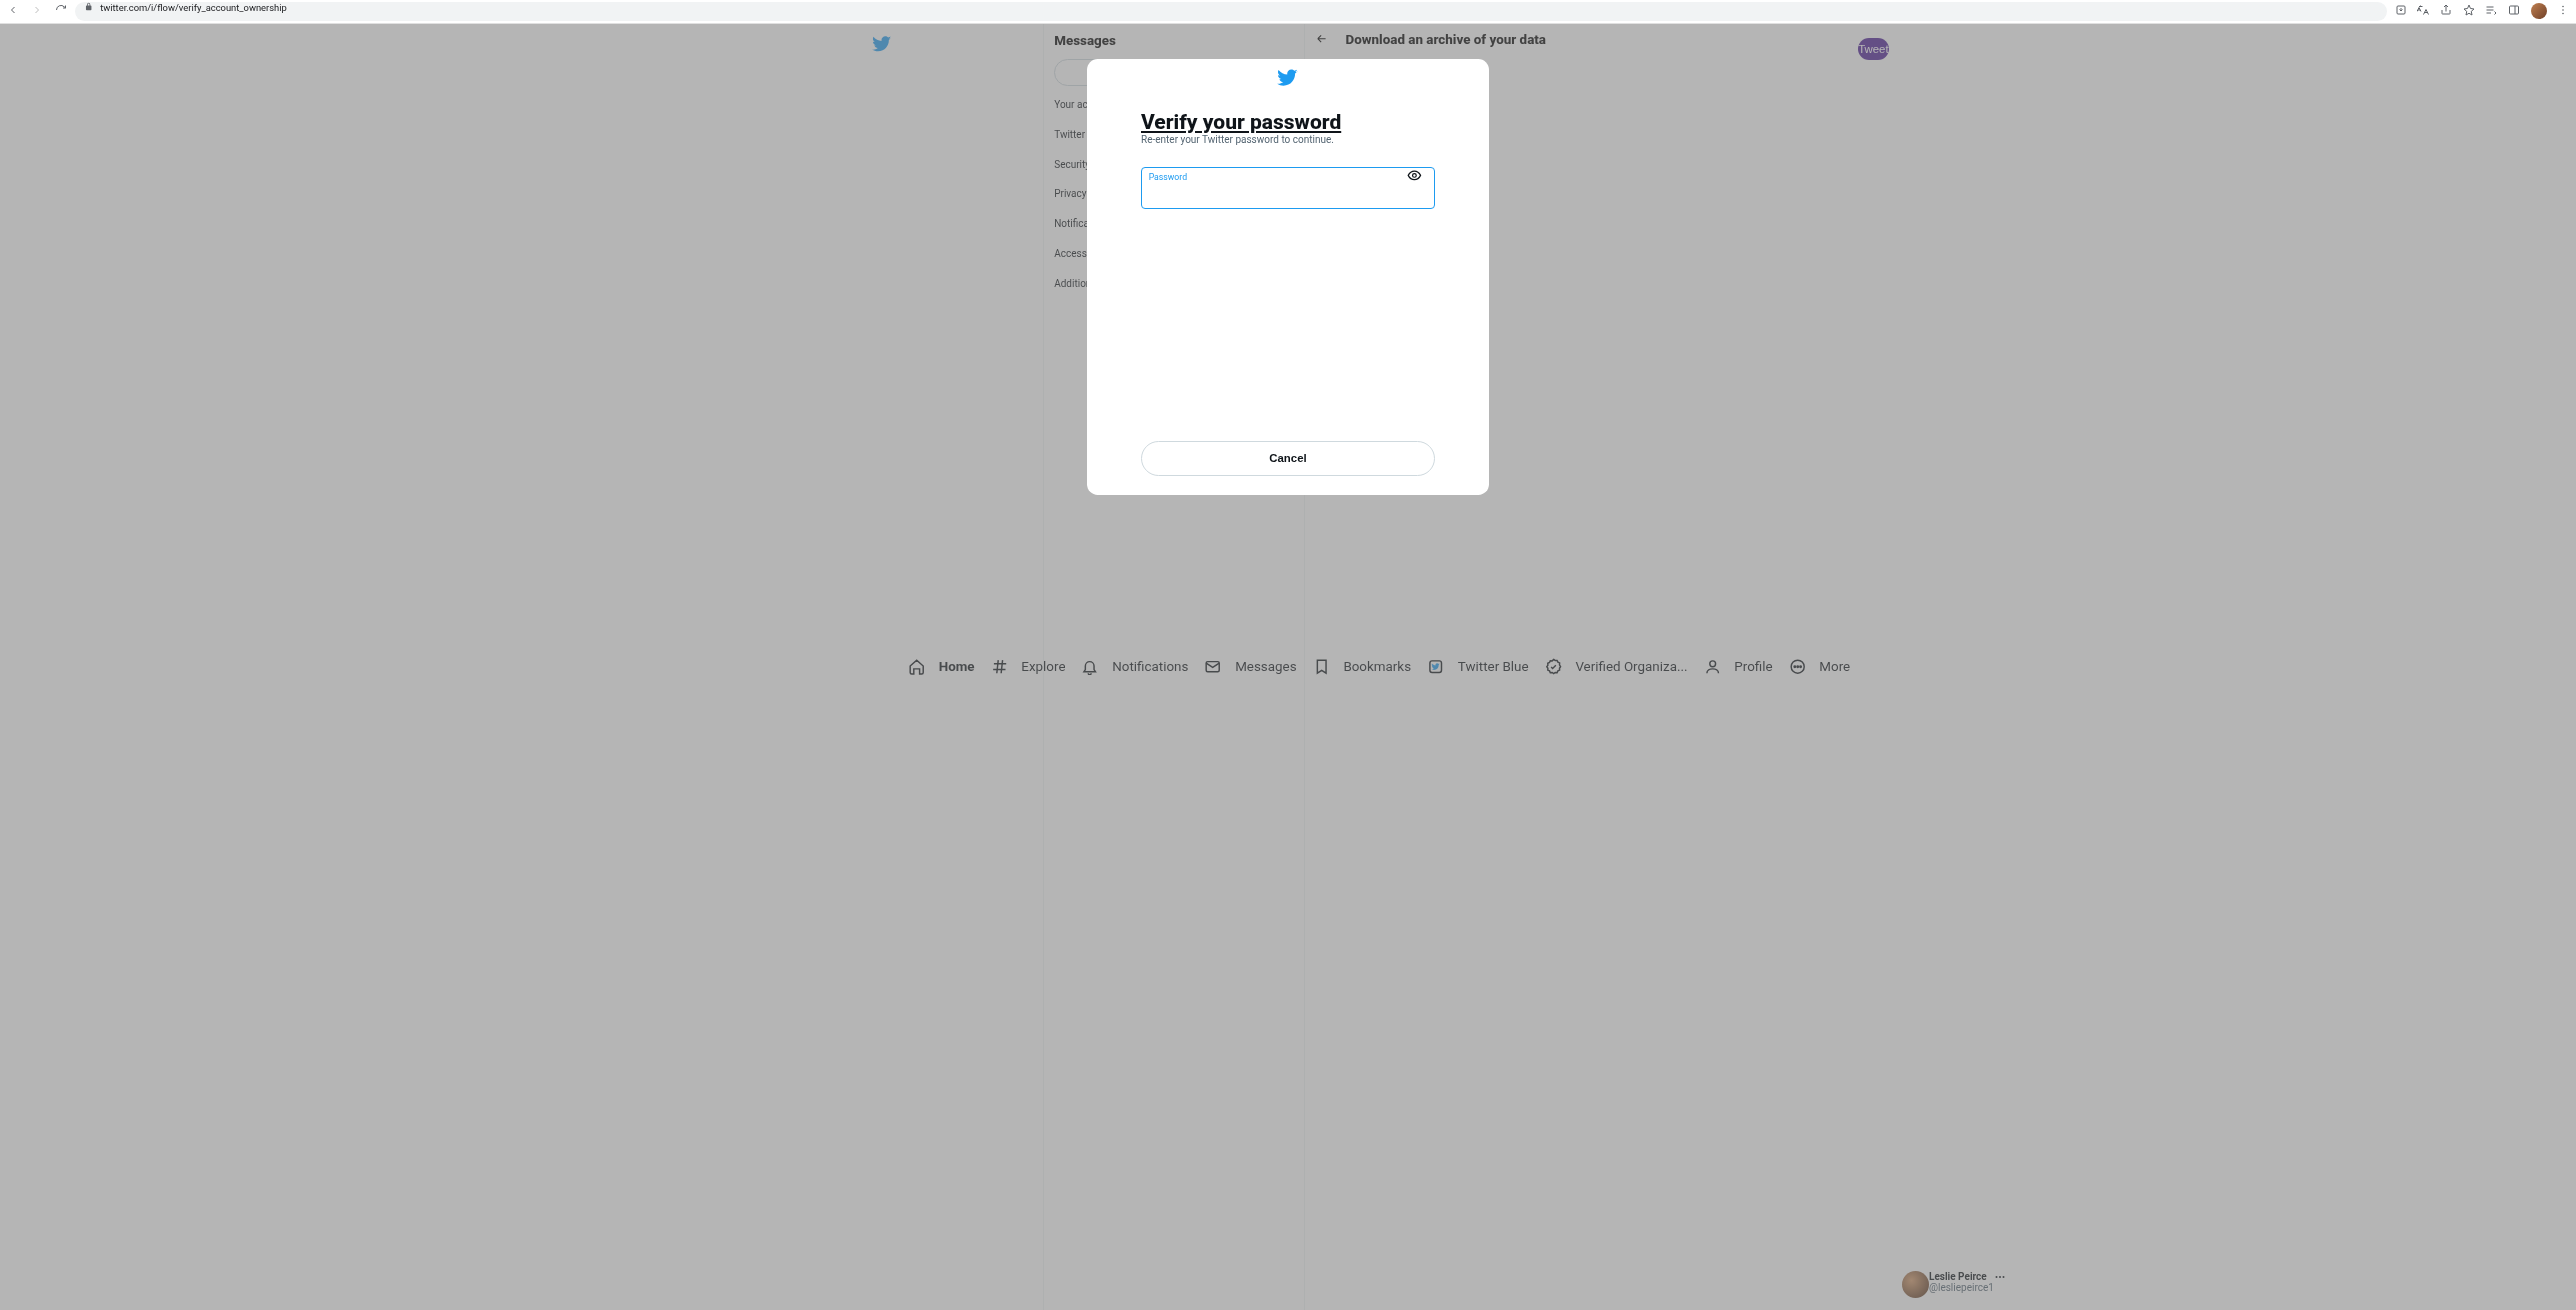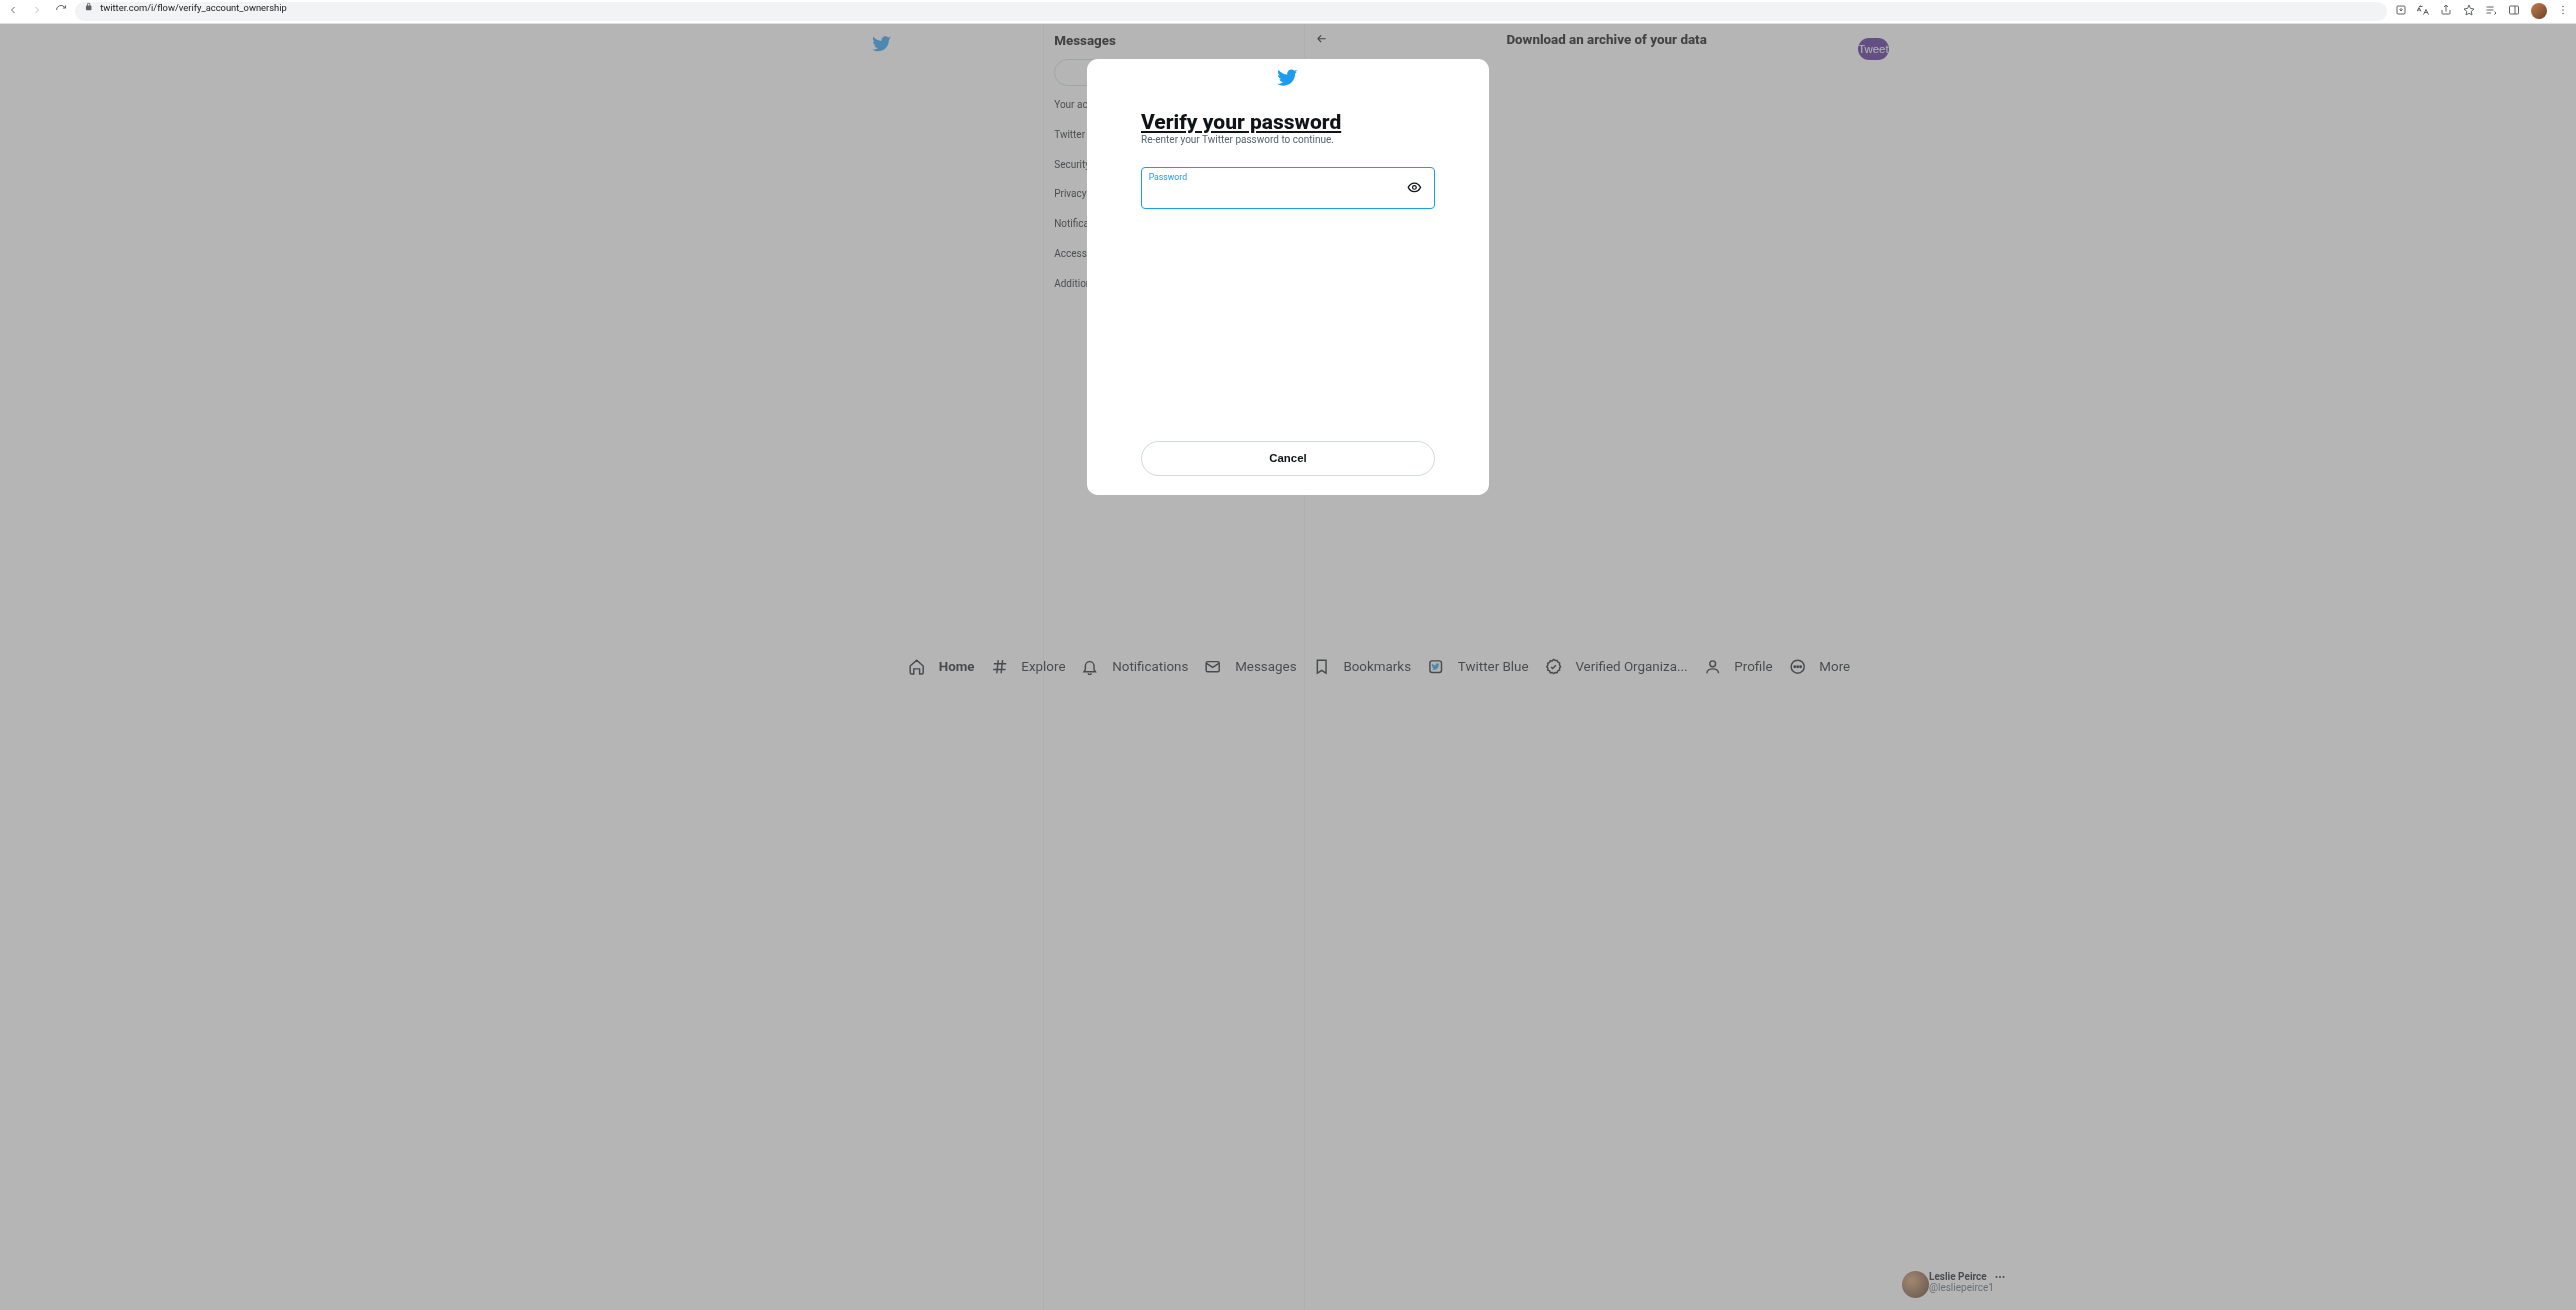--- a/index.html
+++ b/index.html
@@ -38,32 +38,32 @@
 
   
   .settings-col { width: 262px; border-left: 0.7px solid #eff3f4; border-right: 0.7px solid #eff3f4; padding: 0; }
   .settings-header { font-size: 13.4px; font-weight: 800; padding: 9.4px 10.7px 10.7px; }
   .settings-search { margin: 0 10.7px 4px; height: 27px; border: 0.7px solid #cfd9de; border-radius: 6708px; }
   .settings-list { display: flex; flex-direction: column; }
   .settings-item { padding: 9.4px 10.7px; font-size: 10px; color: #0f1419; cursor: pointer; }
 
   
   .detail-col { flex: 1; padding: 0; }
-  .detail-header { display: flex; align-items: center; gap: 17px; padding: 8px 10.7px; justify-content: space-between; }
+  .detail-header { display: flex; align-items: center; gap: 17px; padding: 8px 10.7px; }
   .detail-header h2 { font-size: 13.4px; font-weight: 800; }
   .detail-header svg { width: 13.4px; height: 13.4px; }
   .detail-body { padding: 8px 10.7px; font-size: 10px; color: #536471; }
 
   
   .dim { position: absolute; inset: 0; background: rgba(120,120,120,0.55); display: flex; align-items: flex-start; justify-content: center; padding-top: 35px; }
   .modal { width: 402px; height: 436px; background: #fff; border-radius: 10.7px; display: flex; flex-direction: column; padding: 8px 54px 19px; position: relative; }
   .modal-logo { align-self: center; margin: 0 0 19px; }
   .modal h1 { font-size: 21px; font-weight: 800; color: #0f1419; text-decoration: underline; }
   .modal-sub { font-size: 10px; color: #536471; margin-top: 0; }
-  .pw-field { margin-top: 21.5px; border: 1.3px solid #1d9bf0; border-radius: 4px; height: 42px; display: flex; align-items: center; padding: 0 12px; position: relative; }
+  .pw-field { margin-top: 21.5px; border: 1.3px solid #1d9bf0; border-radius: 4px; height: 42px; display: flex; align-items: flex-start; padding: 0 12px; position: relative; }
   .pw-label { position: absolute; top: 4px; left: 6.7px; font-size: 8.7px; color: #1d9bf0; }
   .pw-input { flex: 1; border: none; outline: none; font-size: 11.4px; height: 100%; padding-top: 12px; background: transparent; }
   .pw-eye { width: 14.8px; height: 14.8px; color: #0f1419; cursor: pointer; }
   .modal-footer { margin-top: auto; }
   .cancel-btn { width: 100%; height: 35px; border-radius: 6708px; border: 0.7px solid #cfd9de; background: #fff; font-size: 11.4px; font-weight: 700; color: #0f1419; cursor: pointer; text-align: center; }
 
   
   .bird { fill: #1d9bf0; }
 
   .flex-spacer { flex: 1; }

